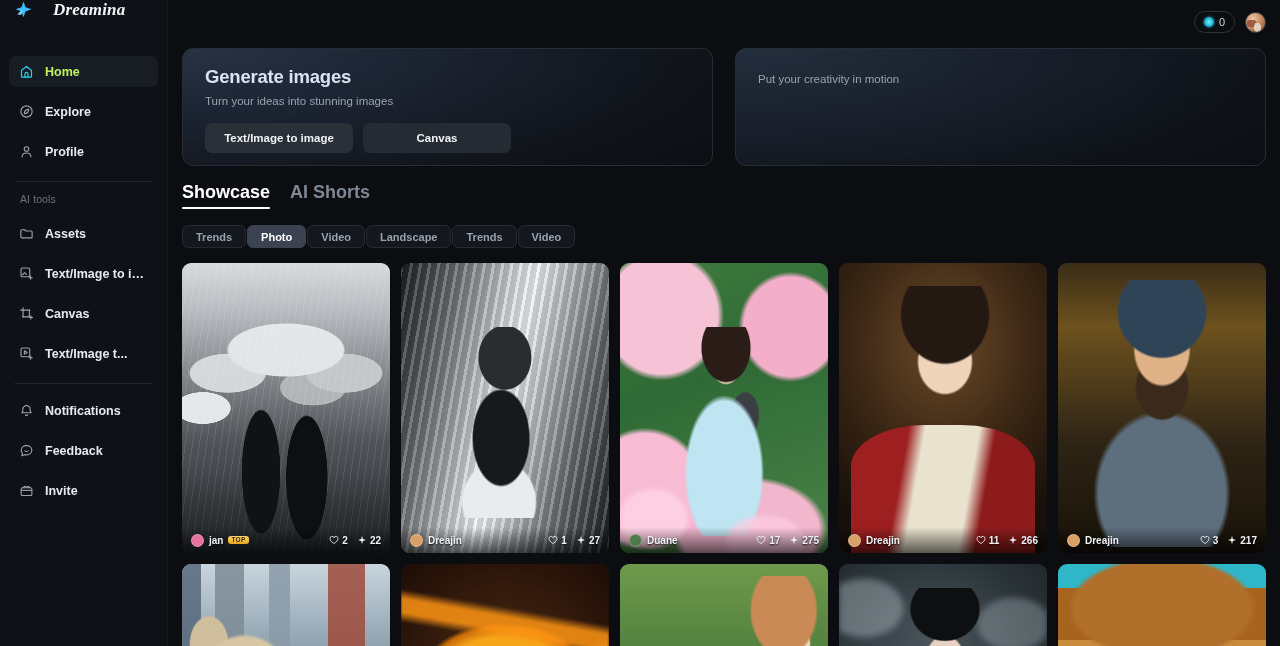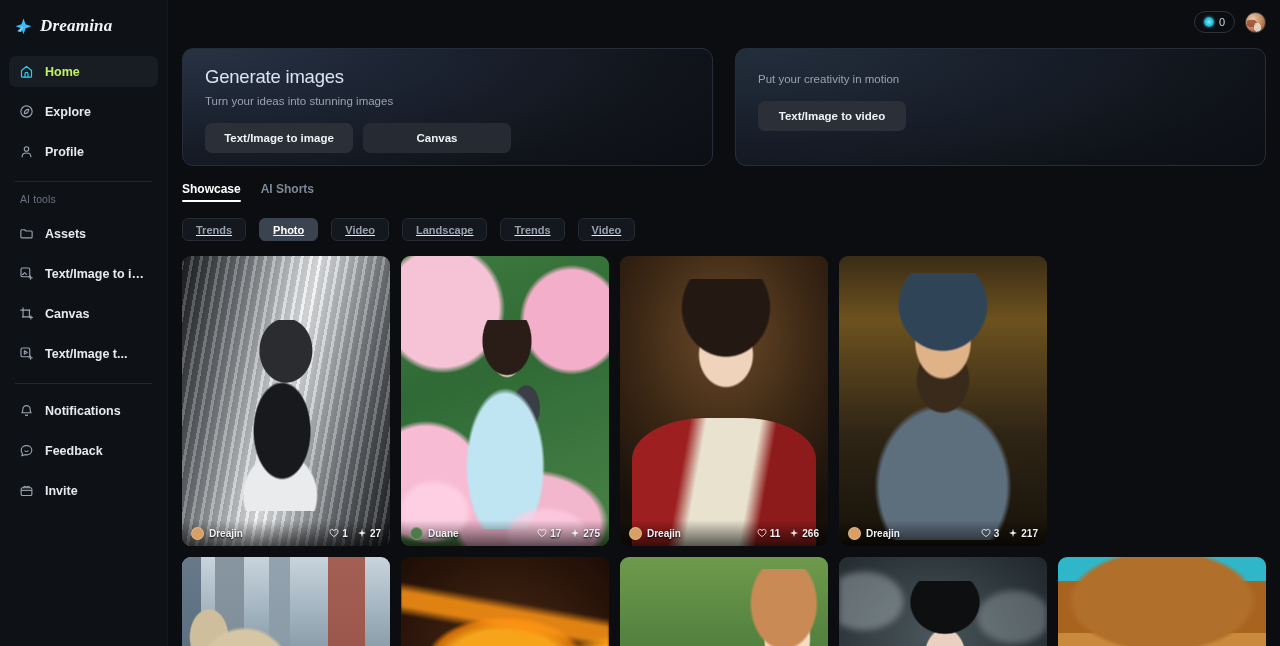--- a/index.html
+++ b/index.html
@@ -14,21 +14,21 @@
 
   
   #sidebar {
     width: 168px; height: 646px; flex: 0 0 168px;
     background: #0e1115;
     padding: 0 9px;
     display: flex; flex-direction: column;
     border-right: 1px solid #15181d;
   }
   .brand {
-    display: flex; align-items: center; gap: 7px;
+    display: flex; gap: 20px;
     height: 52px; padding-left: 5px;
   }
   .brand-logo { width: 19px; height: 19px; display: block; }
   .brand-name {
     font-family: "Liberation Serif", serif;
     font-style: italic; font-weight: 700;
     font-size: 17px; letter-spacing: .2px;
     color: #f2f5f8;
   }
   .nav-item {
@@ -102,21 +102,21 @@
   }
   .hero-card.images {
     background:
       radial-gradient(120% 160% at 3% 0%, #273243 0%, #1b2230 38%, #101319 78%, #0c0f14 100%);
   }
   .hero-card.videos {
     background:
       radial-gradient(120% 160% at 3% 0%, #232e3c 0%, #19202c 40%, #0f1319 80%, #0c0f14 100%);
   }
   .hero-title {
-    font-size: 18.5px; font-weight: 400; color: #d9e4f2;
+    font-size: 18.5px; font-weight: 700; color: #d9e4f2;
     letter-spacing: -.2px;
   }
   .hero-sub {
     font-size: 11.5px; color: #98a2af; margin-top: 7px;
   }
   .hero-btns { display: flex; gap: 10px; margin-top: 16px; }
   .hero-btn {
     height: 30px; min-width: 148px;
     display: flex; align-items: center; justify-content: center;
     background: #2a2f38; border-radius: 7px;
@@ -125,29 +125,29 @@
     font-family: "Liberation Sans", sans-serif;
   }
   .hero-btn.alt { background: #262b33; }
 
   
   .tabs {
     display: flex; gap: 20px; align-items: flex-end;
     padding: 16px 0 0 14px; margin-left: 0;
   }
   .tab {
-    font-size: 12px; font-weight: 700; color: #7e8794;
+    font-size: 18px; font-weight: 700; color: #7e8794;
     padding-bottom: 6px; cursor: pointer; position: relative;
   }
   .tab.active { color: #ffffff; }
   .tab.active::after {
     content: ""; position: absolute; left: 0; right: 0; bottom: 0;
     height: 2px; background: #ffffff; border-radius: 2px;
   }
-  .chips { display: flex; gap: 13px; padding: 16px 0 0 14px; text-decoration: underline; }
+  .chips { display: flex; gap: 1px; padding: 16px 0 0 14px; }
   .chip {
     height: 23px; padding: 0 13px;
     display: flex; align-items: center;
     border-radius: 6px; font-size: 11px; font-weight: 700;
     background: #14181e; border: 1px solid #262b33;
     color: #98a2af; cursor: pointer; white-space: nowrap;
   }
   .chip.active { background: #3b4250; color: #ffffff; border-color: #3b4250; }
 
   
@@ -516,42 +516,63 @@
       <section class="hero-card images">
         <h2 class="hero-title">Generate images</h2>
         <p class="hero-sub">Turn your ideas into stunning images</p>
         <div class="hero-btns">
           <button class="hero-btn">Text/Image to image</button>
           <button class="hero-btn alt">Canvas</button>
         </div>
       </section>
       <section class="hero-card videos">
         <p class="hero-sub">Put your creativity in motion</p>
-        <div class="hero-btns">
-          <button class="hero-btn">Text/Image to video</button>
-        </div>
       </section>
     </div>
 
     <div class="tabs">
       <div class="tab active">Showcase</div>
       <div class="tab">AI Shorts</div>
     </div>
 
     <div class="chips">
       <div class="chip">Trends</div>
       <div class="chip active">Photo</div>
       <div class="chip">Video</div>
       <div class="chip">Landscape</div>
       <div class="chip">Trends</div>
       <div class="chip">Video</div>
     </div>
 
     <div class="gallery">
 
+      <div class="gcard">
+        <div class="gart art-rain"></div>
+        <div class="gfooter">
+          <div class="guser">
+            <span class="gavatar" style="background:#e4749e"></span>
+            <span class="gname">jan</span>
+            <span class="gbadge">TOP</span>
+          </div>
+          <div class="gstats">
+            <span class="gstat">
+              <svg viewBox="0 0 24 24" fill="none" stroke="#f0f2f5" stroke-width="2">
+                  <path d="M12 20.5 C5 16 2.5 12.6 2.5 9.2 A4.7 4.7 0 0 1 12 7 a4.7 4.7 0 0 1 9.5 2.2 C21.5 12.6 19 16 12 20.5 Z"></path>
+                </svg>
+              <span>2</span>
+            </span>
+            <span class="gstat">
+              <svg viewBox="0 0 24 24" fill="#f0f2f5">
+                  <path d="M12 2 L14 9.5 L21.5 12 L14 14.5 L12 22 L10 14.5 L2.5 12 L10 9.5 Z"></path>
+                </svg>
+              <span>22</span>
+            </span>
+          </div>
+        </div>
+      </div>
 
       <div class="gcard">
         <div class="gart art-blur"></div>
         <div class="gfooter">
           <div class="guser">
             <span class="gavatar" style="background:#d9a066"></span>
             <span class="gname">Dreajin</span>
           </div>
           <div class="gstats">
             <span class="gstat">

